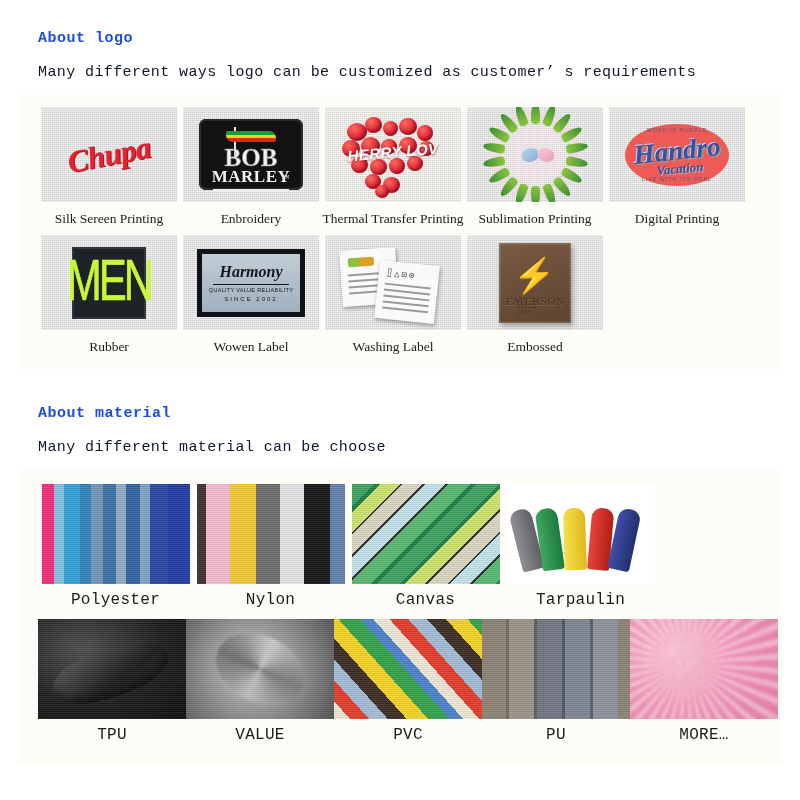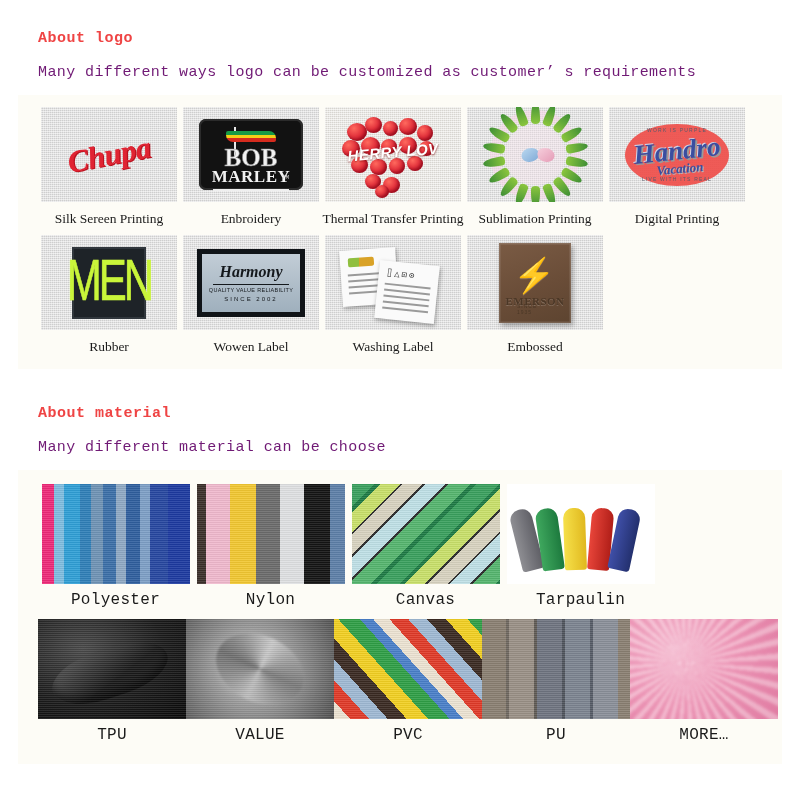--- a/index.html
+++ b/index.html
@@ -14,29 +14,29 @@
     color: #1a1a1a;
     overflow: hidden;
   }
   .page { position: relative; width: 800px; height: 800px; }
 
   
   .section-heading {
     font-family: "Liberation Mono", "DejaVu Sans Mono", monospace;
     font-size: 15px;
     letter-spacing: 0.5px;
-    color: #ef4444;
+    color: #1d4ed8;
     margin: 0;
     padding: 0 0 0 38px;
   }
   .section-sub {
     font-family: "Liberation Mono", "DejaVu Sans Mono", monospace;
     font-size: 15px;
     letter-spacing: 0.4px;
-    color: #701a75;
+    color: #0f172a;
     margin: 0;
     padding: 0 0 0 38px;
   }
   .h-logo  { padding-top: 30px; }
   .sub-logo{ padding-top: 17px; padding-bottom: 14px; }
   .h-mat   { padding-top: 36px; }
   .sub-mat { padding-top: 17px; padding-bottom: 14px; }
 
   
   .panel {

